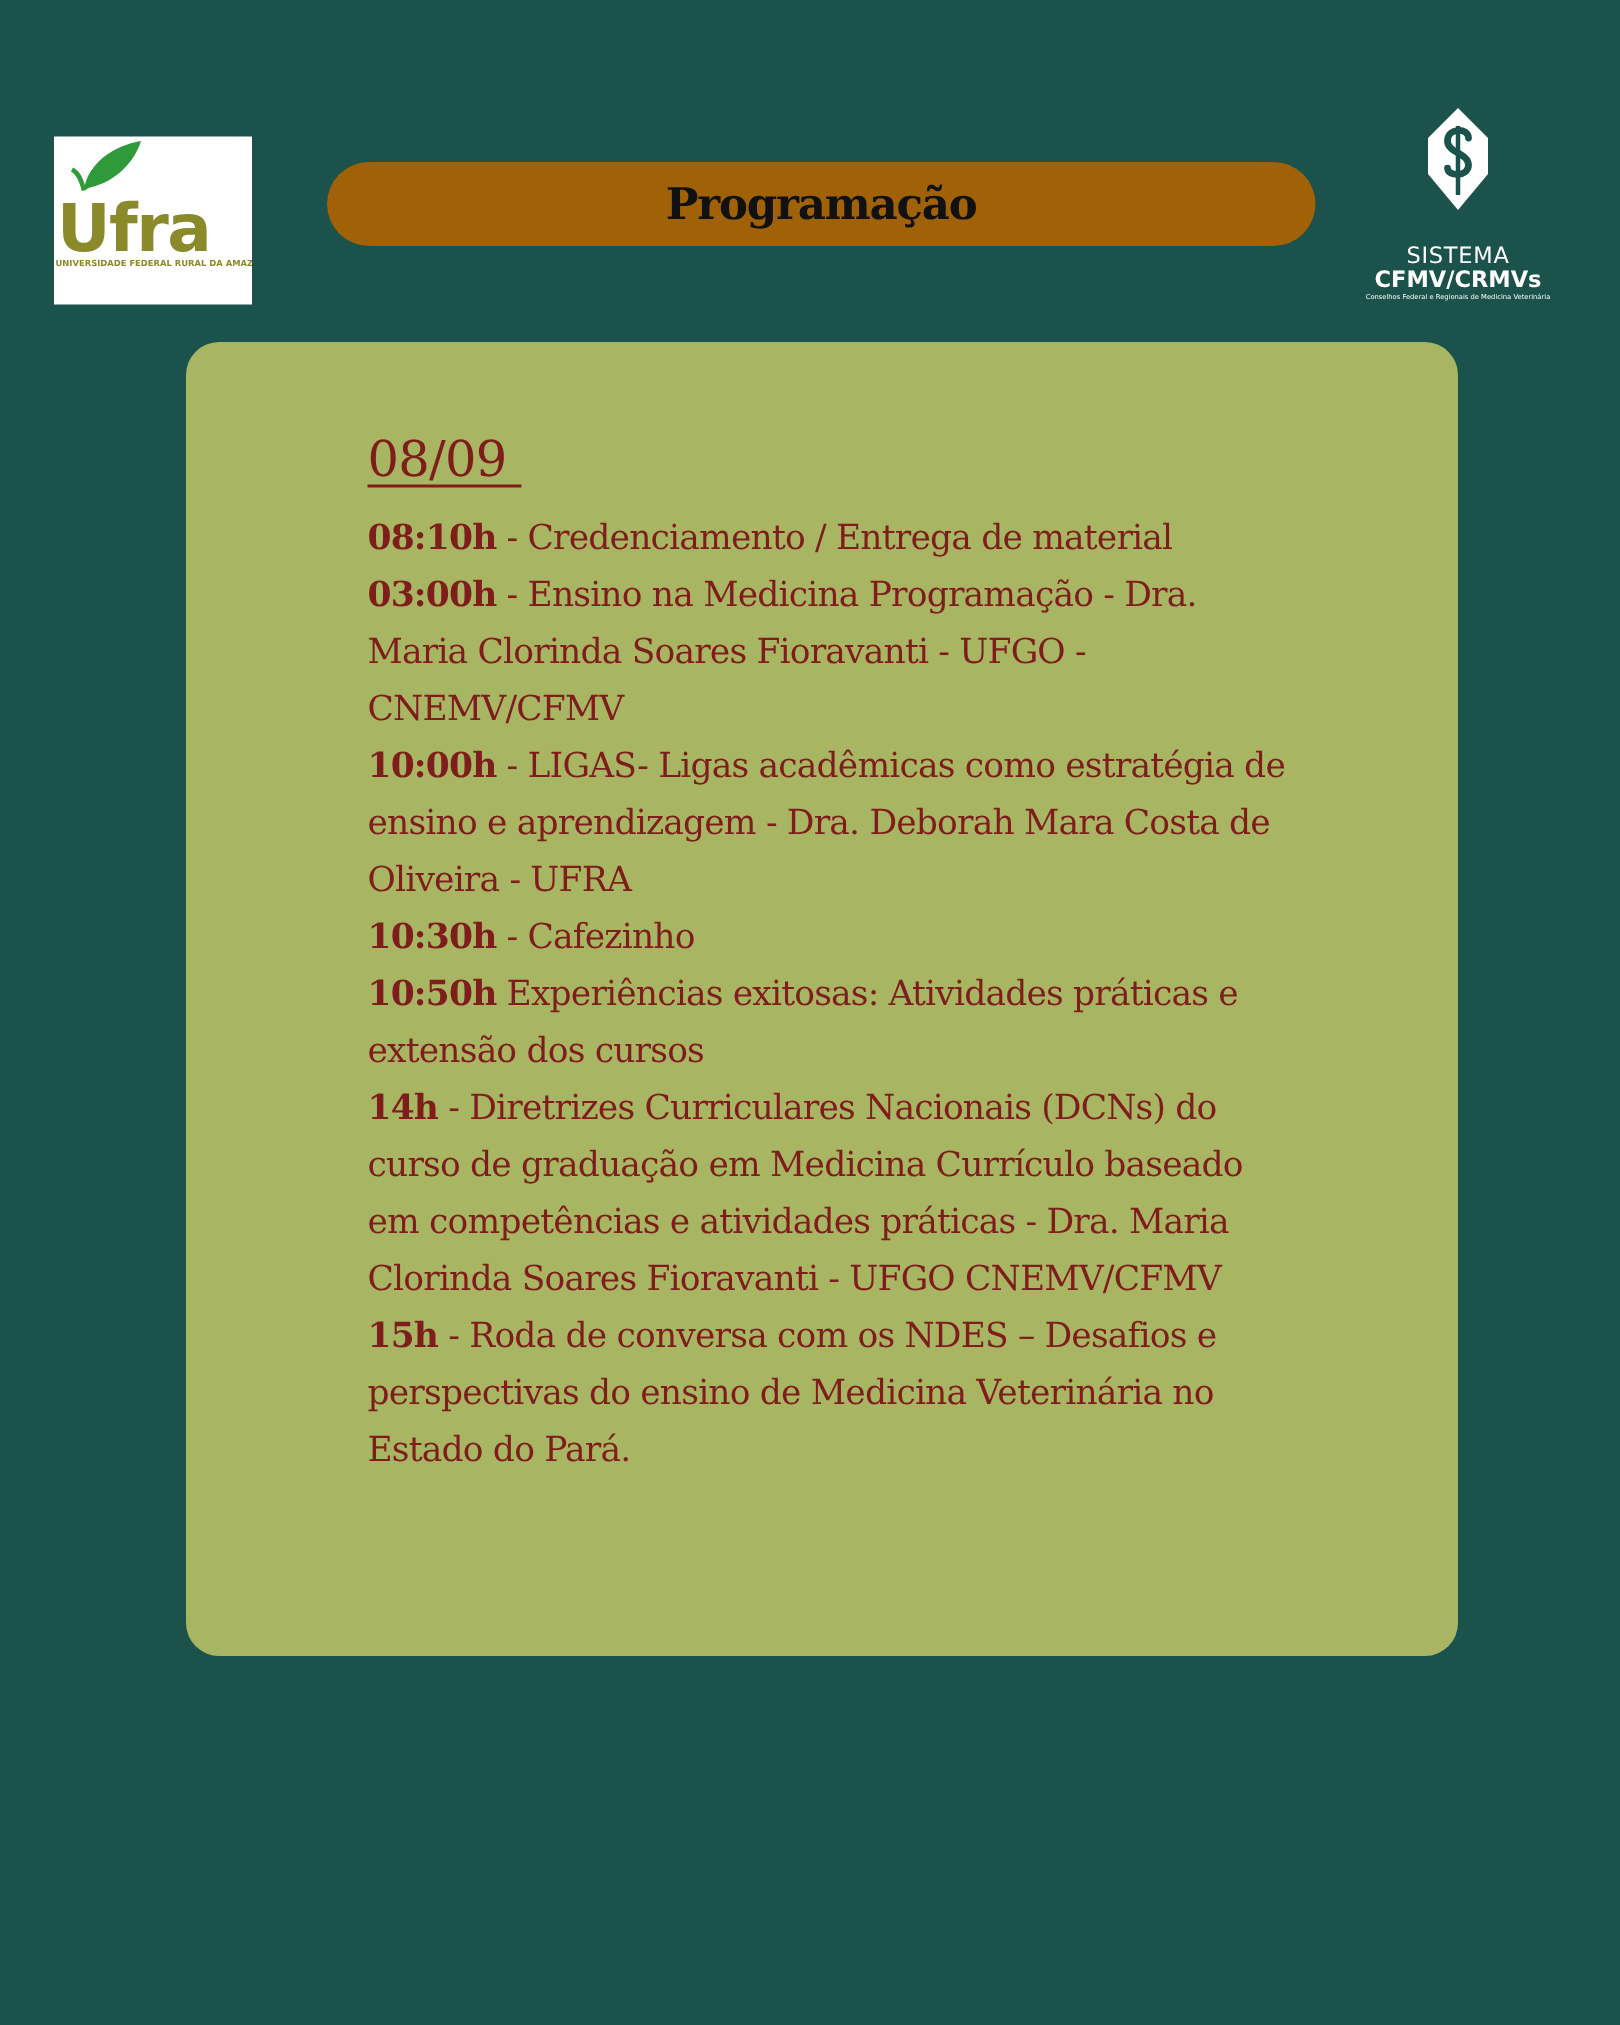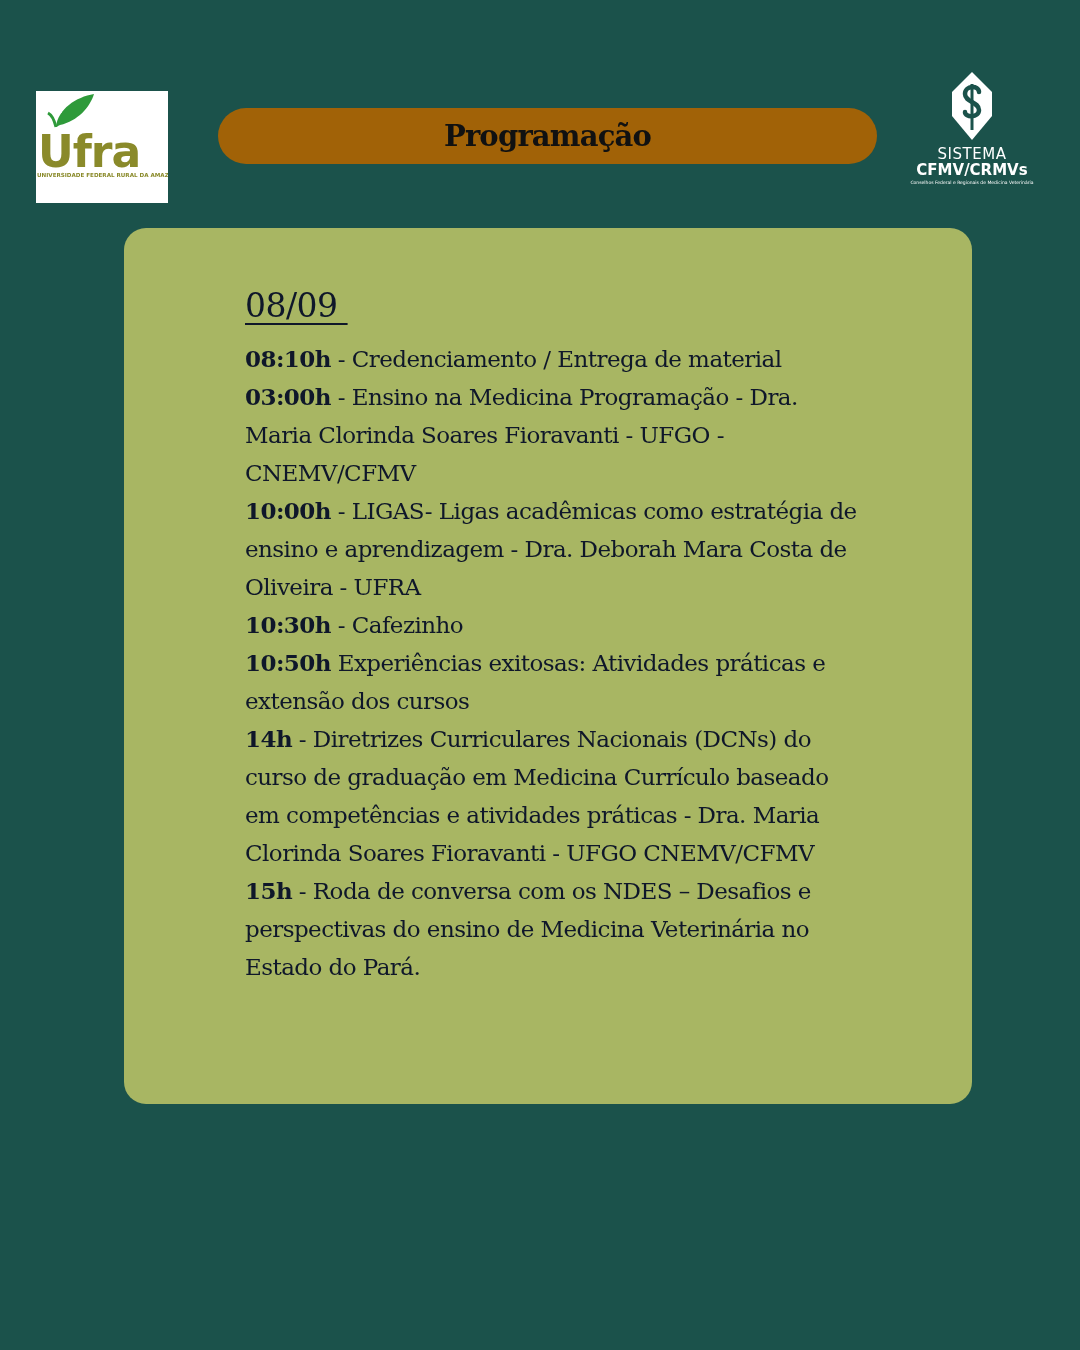--- a/index.html
+++ b/index.html
@@ -20,35 +20,35 @@
     font-family:"DejaVu Serif", serif; font-weight:bold; font-size:29px; color:#111;
     letter-spacing:-0.8px;
   }
   .cfmv-logo {
     position:absolute; left:900px; top:70px; width:144px; height:135px;
     color:#fff; text-align:center;
   }
   .cfmv-logo .emblem { display:block; margin:0 auto; }
   .cfmv-logo .sistema {
     font-family:"DejaVu Sans", sans-serif; font-size:15px; letter-spacing:0.5px;
-    margin-top:4px; line-height:16px;
+    margin-top:20px; line-height:16px;
   }
   .cfmv-logo .brand {
     font-family:"DejaVu Sans", sans-serif; font-weight:bold; font-size:15px; line-height:17px;
   }
   .cfmv-logo .sub {
     font-family:"DejaVu Sans", sans-serif; font-size:4.5px; line-height:7px; white-space:nowrap;
   }
   .card {
     position:absolute; left:124px; top:228px; width:848px; height:876px;
     background:#a8b663; border-radius:22px;
   }
   .card-inner {
     position:absolute; left:121px; top:56px; width:620px;
-    color:#0f172a;
+    color:#7f1d1d;
   }
   .date {
     font-size:33px; text-decoration:underline; text-decoration-thickness:2px;
     text-underline-offset:6px; line-height:44px; margin-bottom:12px; white-space:pre;
     letter-spacing:-0.5px;
   }
   .schedule { font-size:23px; line-height:38px; letter-spacing:-0.55px; }
   .item .time { font-weight:bold; }
 </style>
 </head>

